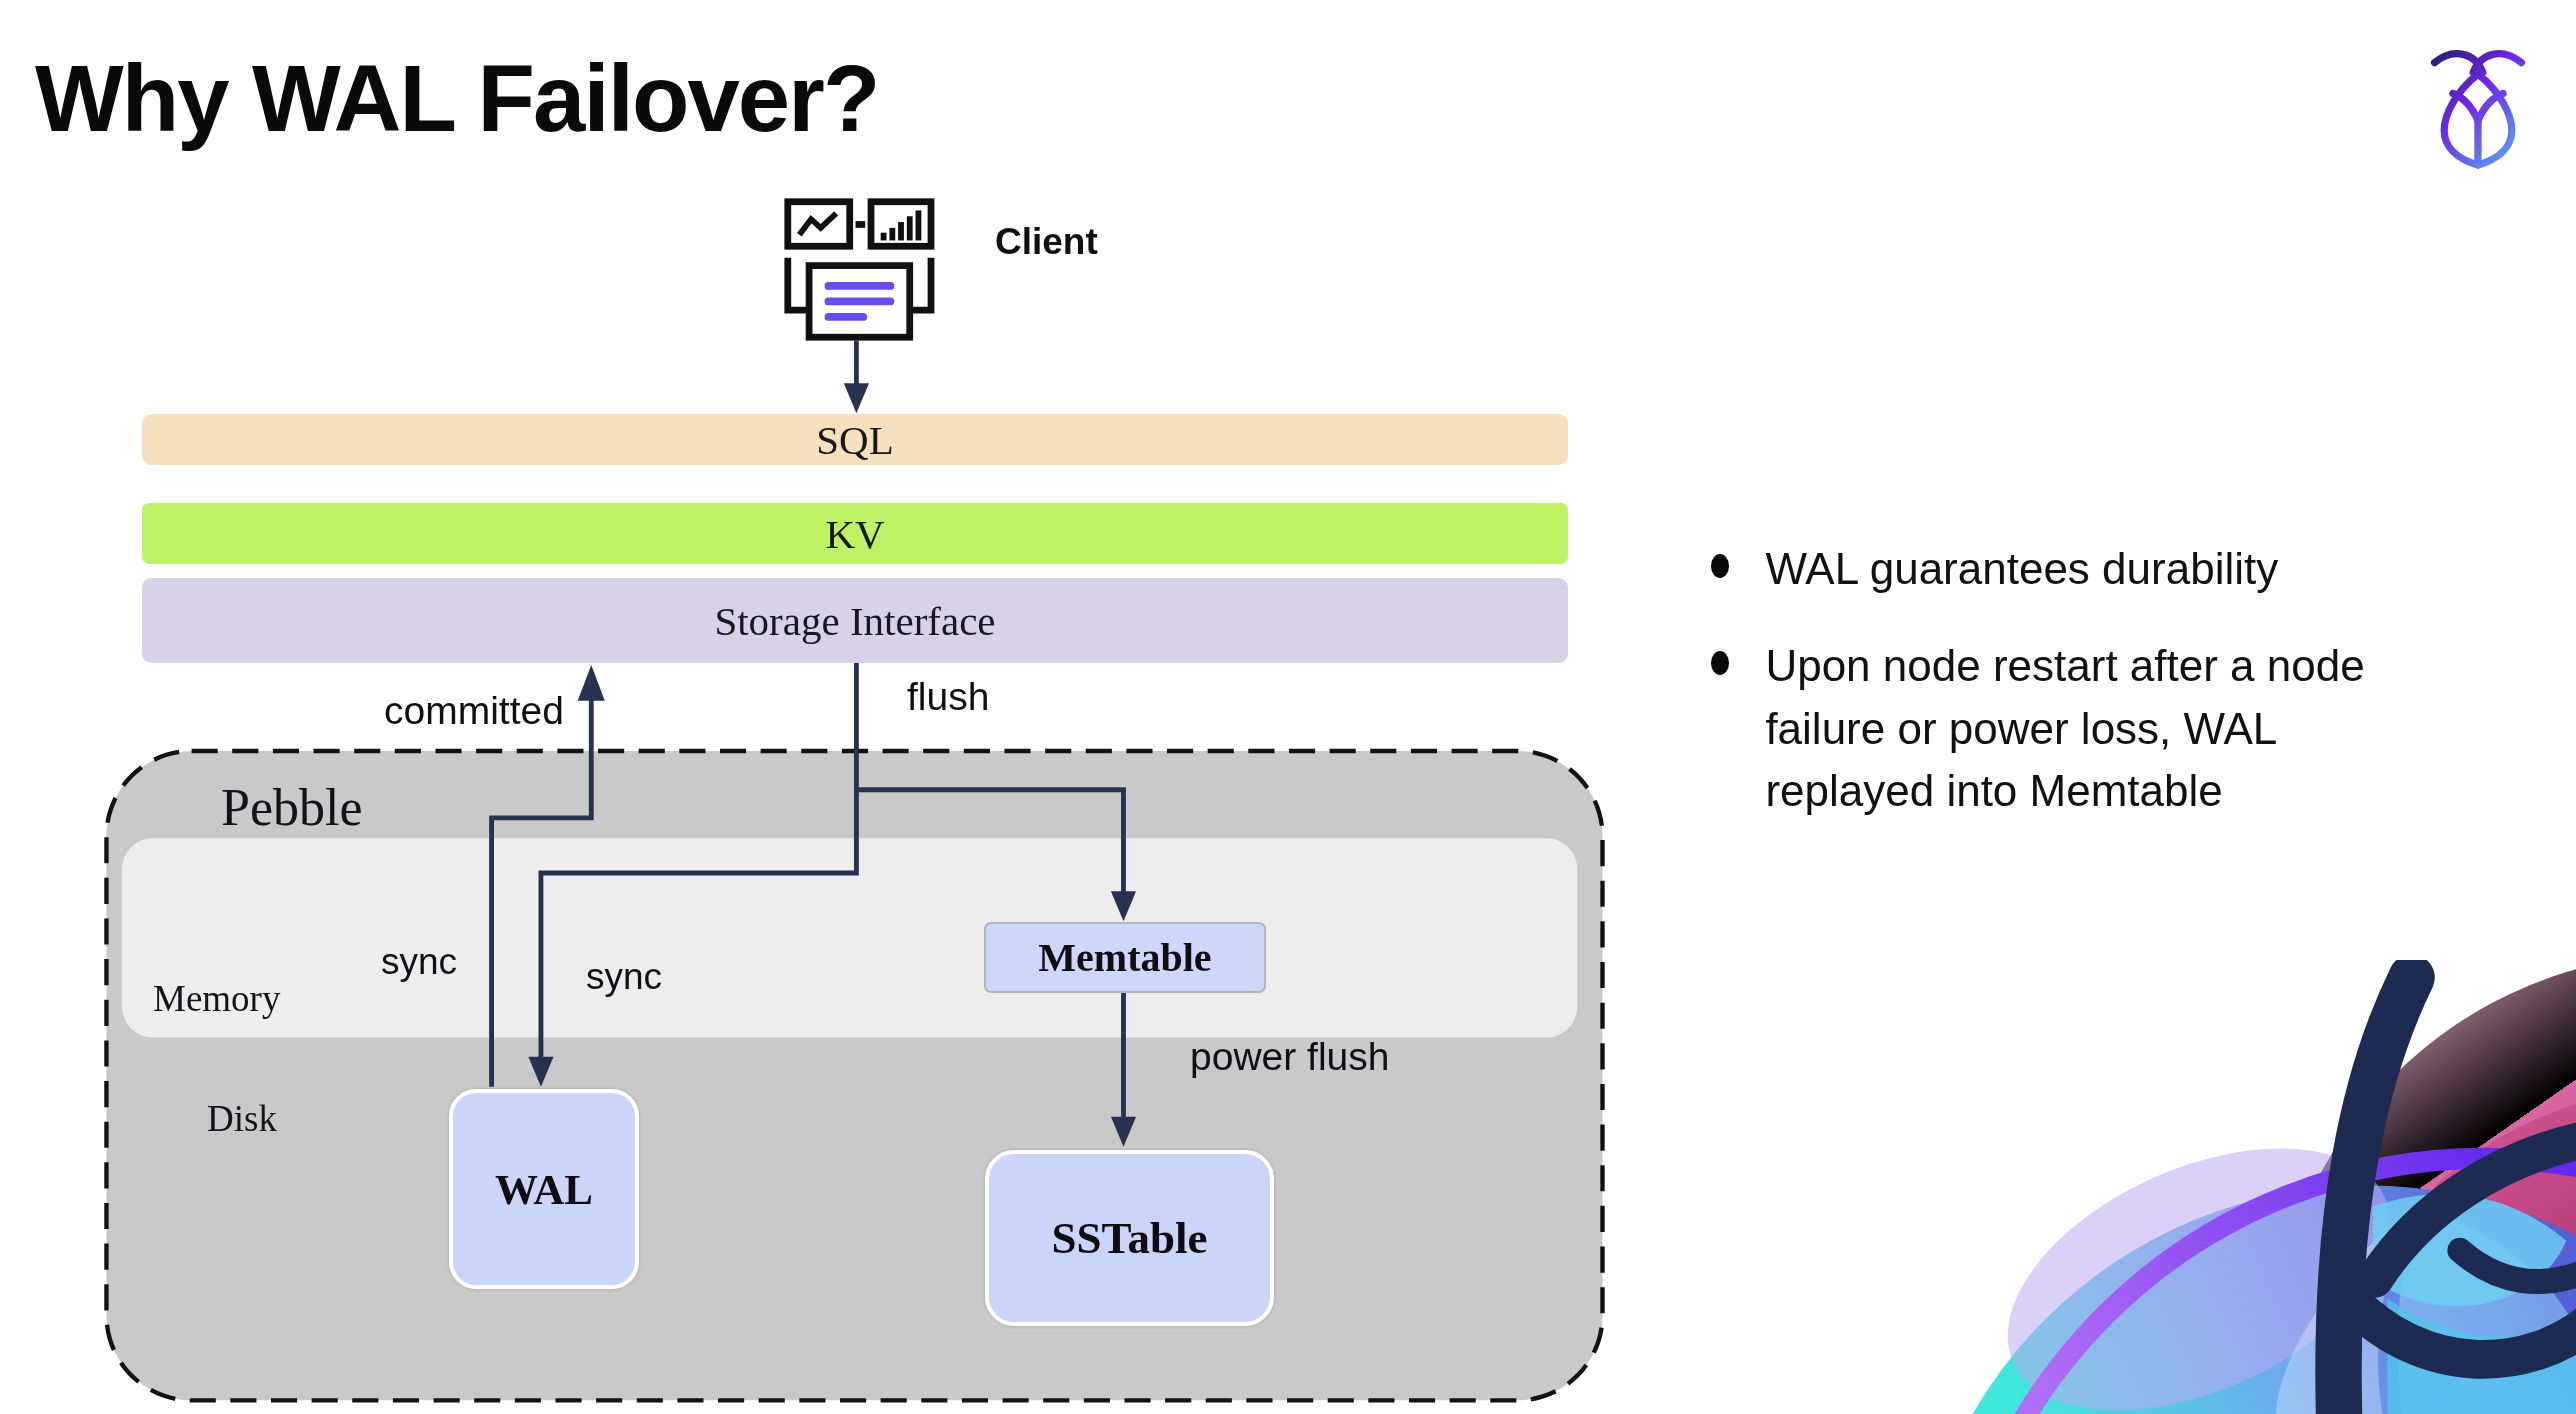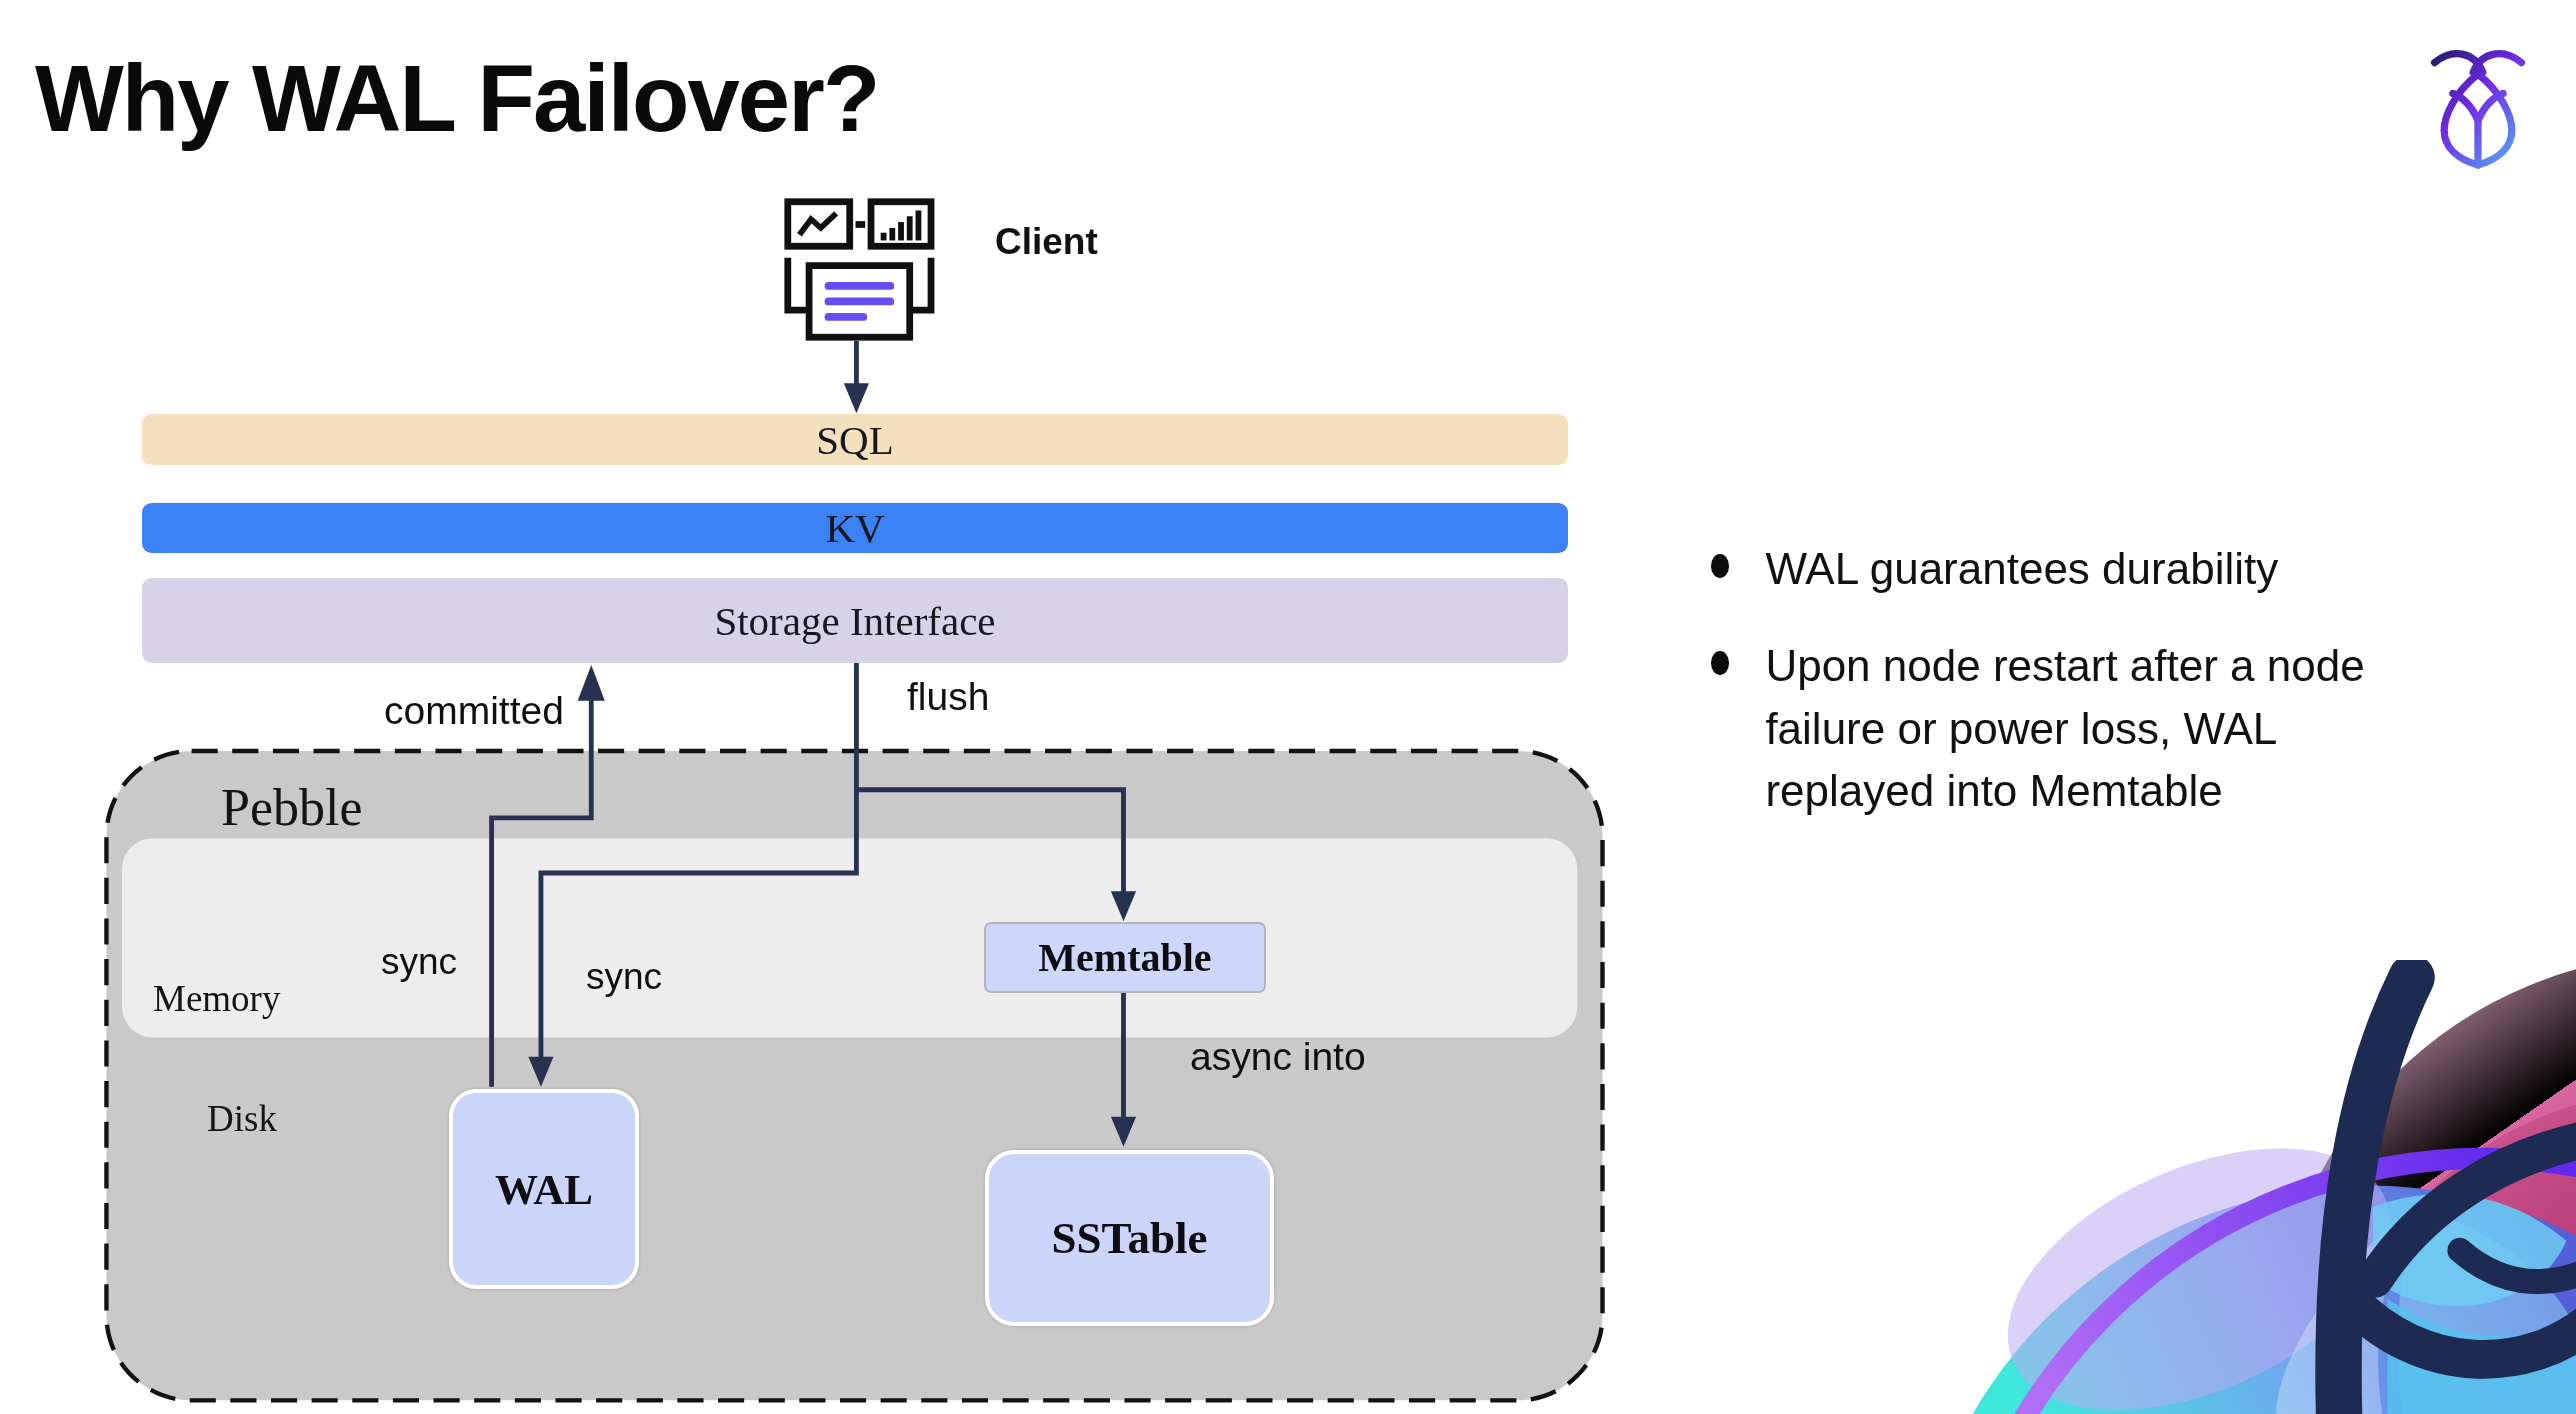--- a/index.html
+++ b/index.html
@@ -5,21 +5,21 @@
   html,body{margin:0;padding:0;background:#ffffff;}
   .slide{position:relative;width:2576px;height:1415px;background:#ffffff;overflow:hidden;
          font-family:"Liberation Sans","DejaVu Sans",sans-serif;}
   .abs{position:absolute;}
   
   .title{left:35px;top:43px;font-size:94px;font-weight:800;letter-spacing:-1.9px;color:#0a0a0a;line-height:1.2;}
   
   .bar{left:142px;width:1426px;border-radius:9.7px;display:flex;align-items:center;justify-content:center;
        font-family:"Liberation Serif","DejaVu Serif",serif;font-size:41px;color:#17171f;}
   .bar.sql{top:414px;height:51px;background:#f5e0bd;}
-  .bar.kv{top:503px;height:50px;background:#3b82f6;}
+  .bar.kv{top:503px;height:61px;background:#bef264;border-radius:7px;}
   .bar.storage{top:578px;height:85px;background:#d8d2e8;}
   
   .serif-label{font-family:"Liberation Serif","DejaVu Serif",serif;color:#141418;}
   .sans-label{font-family:"Liberation Sans","DejaVu Sans",sans-serif;color:#101014;}
   .lbl-pebble{left:221px;top:778px;font-size:52px;text-align:center;}
   .lbl-memory{left:153px;top:977px;font-size:37px;}
   .lbl-disk{left:207px;top:1097px;font-size:37px;}
   .lbl-client{left:995px;top:221px;font-size:37px;font-weight:bold;}
   .lbl-committed{left:384px;top:689px;font-size:39px;}
   .lbl-commit{left:907px;top:675px;font-size:39px;}
@@ -126,21 +126,21 @@
   </div>
 
   <div class="abs serif-label lbl-pebble">Pebble</div>
   <div class="abs serif-label lbl-memory">Memory</div>
   <div class="abs serif-label lbl-disk">Disk</div>
 
   <div class="abs sans-label lbl-committed">committed</div>
   <div class="abs sans-label lbl-commit">flush</div>
   <div class="abs sans-label lbl-sync1">sync</div>
   <div class="abs sans-label lbl-sync2">sync</div>
-  <div class="abs sans-label lbl-async">async into</div>
+  <div class="abs sans-label lbl-async">power flush</div>
 
   <div class="abs node wal">
     <span>WAL</span>
   </div>
   <div class="abs node memtable">
     <span>Memtable</span>
   </div>
   <div class="abs node sstable">
     <span>SSTable</span>
   </div>

